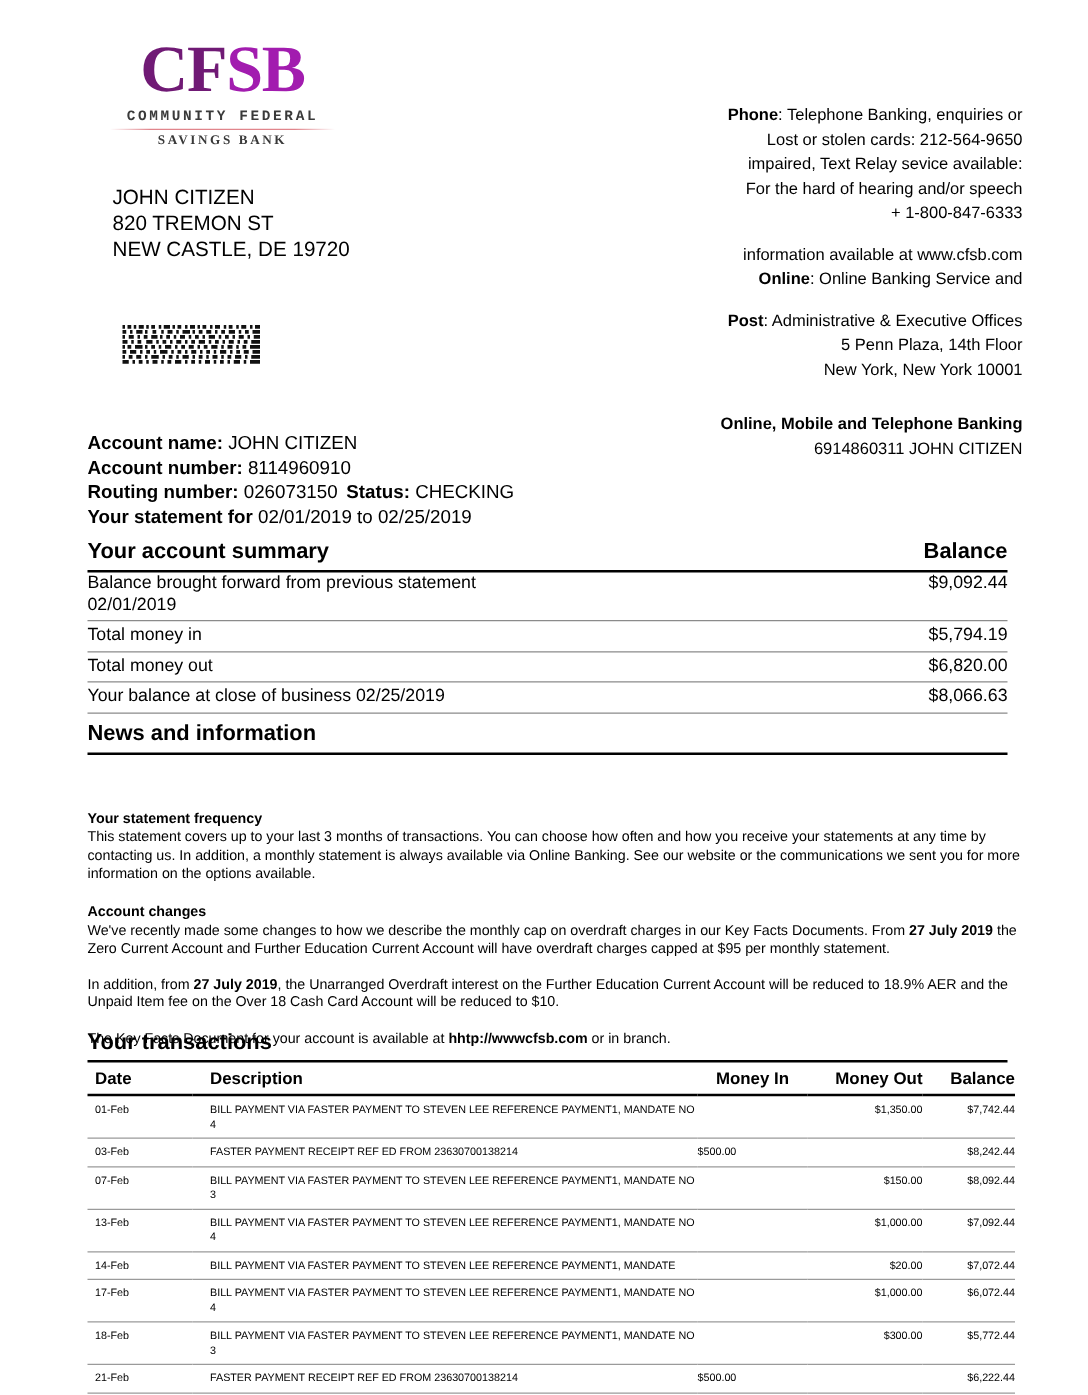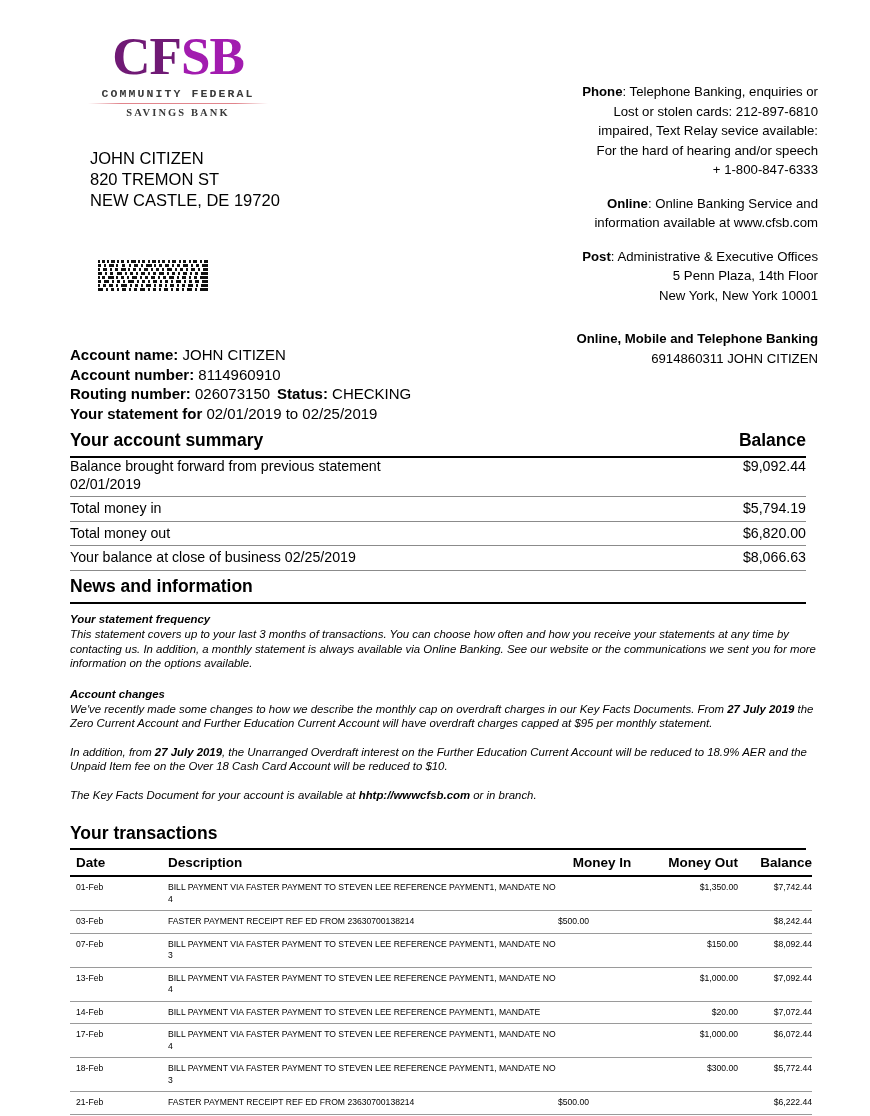--- a/index.html
+++ b/index.html
@@ -141,25 +141,24 @@
     border-bottom: 1.6px solid #8b8b8b;
     padding: 3px 0 3px 0;
   }
   .summary .row .lbl { line-height: 17.5px; }
   .summary .row .amt { white-space: nowrap; line-height: 17.5px; }
 
   
   .news-body {
     position: absolute;
     left: 70px;
-    top: 612px;
+    top: 648px;
     width: 752px;
     font-size: 11.4px;
     line-height: 14.4px;
-    font-style: italic;
   }
   .news-body .sub-h {
     font-weight: bold;
     margin-bottom: 1px;
   }
   .news-body p { margin: 0; }
   .news-body .blk { margin-bottom: 16px; }
   .news-body .blk.tight { margin-bottom: 14px; }
   .news-body b { font-weight: bold; }
 
@@ -215,28 +214,28 @@
   <div class="logo-block">
     <div class="logo-word"><span class="logo-cf">CF</span><span class="logo-sb">SB</span></div>
     <div class="logo-sub1">COMMUNITY FEDERAL</div>
     <div class="logo-rule"></div>
     <div class="logo-sub2">SAVINGS BANK</div>
   </div>
 
   <div class="contact">
     <div class="grp">
       <p><b>Phone</b><span>: Telephone Banking, enquiries or</span></p>
-      <p>Lost or stolen cards: 212-897-6810</p>
+      <p>Lost or stolen cards: 212-564-9650</p>
       <p>impaired, Text Relay sevice available:</p>
       <p>For the hard of hearing and/or speech</p>
       <p>+ 1-800-847-6333</p>
     </div>
     <div class="grp">
+      <p>information available at www.cfsb.com</p>
       <p><b>Online</b><span>: Online Banking Service and</span></p>
-      <p>information available at www.cfsb.com</p>
     </div>
     <div class="grp">
       <p><b>Post</b><span>: Administrative &amp; Executive Offices</span></p>
       <p>5 Penn Plaza, 14th Floor</p>
       <p>New York, New York 10001</p>
     </div>
     <div class="grp" style="margin-top:24px;">
       <p class="bold-line">Online, Mobile and Telephone Banking</p>
       <p>6914860311 JOHN CITIZEN</p>
     </div>

